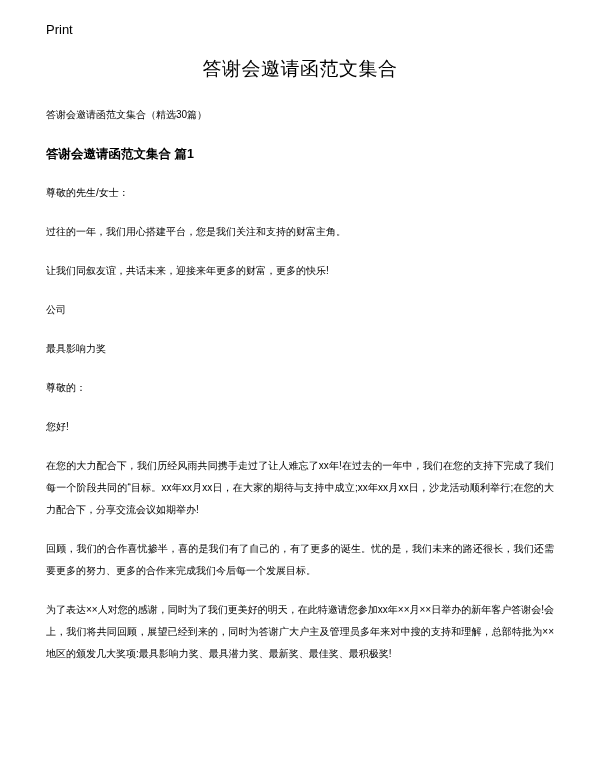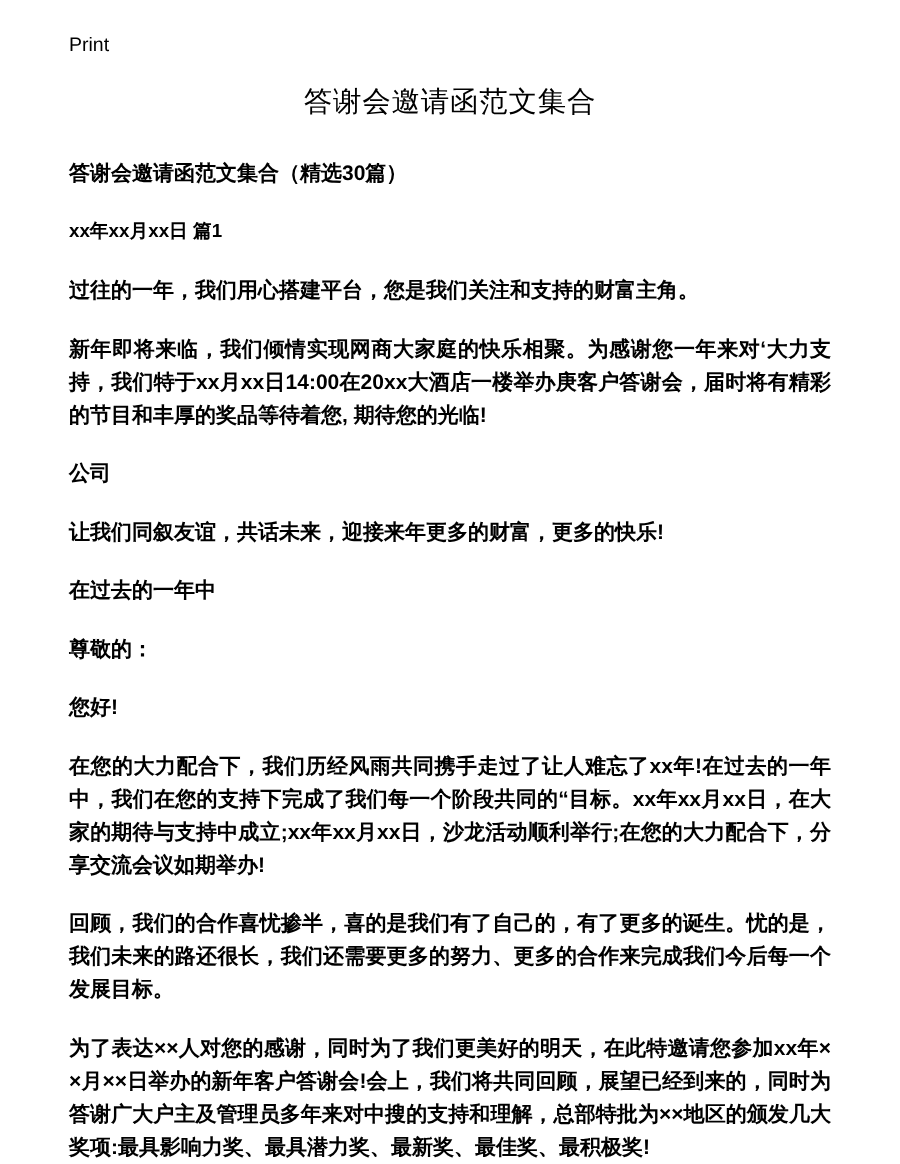--- a/index.html
+++ b/index.html
@@ -29,51 +29,50 @@
   }
   .doc-title {
     text-align: center;
     font-size: 19px;
     font-weight: normal;
     line-height: 26px;
     margin: 0 0 22px 0;
     letter-spacing: 0.5px;
   }
   p.para {
-    font-size: 14px;
+    font-size: 10px;
     line-height: 22px;
     margin: 0 0 17px 0;
     text-align: justify;
     word-break: break-all;
-    font-weight: bold;
   }
   p.heading {
     font-size: 12.5px;
     font-weight: bold;
     line-height: 22px;
     margin: 0 0 17px 0;
   }
 </style>
 </head>
 <body>
 
 <div class="page">
 
   <div class="print-label">Print</div>
 
   <h1 class="doc-title">答谢会邀请函范文集合</h1>
 
   <div id="body-content">
       <p class="para">答谢会邀请函范文集合（精选30篇）</p>
-      <p class="para heading">xx年xx月xx日 篇1</p>
+      <p class="para heading">答谢会邀请函范文集合 篇1</p>
+      <p class="para">尊敬的先生/女士：</p>
       <p class="para">过往的一年，我们用心搭建平台，您是我们关注和支持的财富主角。</p>
-      <p class="para">新年即将来临，我们倾情实现网商大家庭的快乐相聚。为感谢您一年来对‘大力支持，我们特于xx月xx日14:00在20xx大酒店一楼举办庚客户答谢会，届时将有精彩的节目和丰厚的奖品等待着您, 期待您的光临!</p>
+      <p class="para">让我们同叙友谊，共话未来，迎接来年更多的财富，更多的快乐!</p>
       <p class="para">公司</p>
-      <p class="para">让我们同叙友谊，共话未来，迎接来年更多的财富，更多的快乐!</p>
-      <p class="para">在过去的一年中</p>
+      <p class="para">最具影响力奖</p>
       <p class="para">尊敬的：</p>
       <p class="para">您好!</p>
       <p class="para">在您的大力配合下，我们历经风雨共同携手走过了让人难忘了xx年!在过去的一年中，我们在您的支持下完成了我们每一个阶段共同的“目标。xx年xx月xx日，在大家的期待与支持中成立;xx年xx月xx日，沙龙活动顺利举行;在您的大力配合下，分享交流会议如期举办!</p>
       <p class="para">回顾，我们的合作喜忧掺半，喜的是我们有了自己的，有了更多的诞生。忧的是，我们未来的路还很长，我们还需要更多的努力、更多的合作来完成我们今后每一个发展目标。</p>
       <p class="para">为了表达××人对您的感谢，同时为了我们更美好的明天，在此特邀请您参加xx年××月××日举办的新年客户答谢会!会上，我们将共同回顾，展望已经到来的，同时为答谢广大户主及管理员多年来对中搜的支持和理解，总部特批为××地区的颁发几大奖项:最具影响力奖、最具潜力奖、最新奖、最佳奖、最积极奖!</p>
     </div>
 
 </div>
 
 </body></html>

